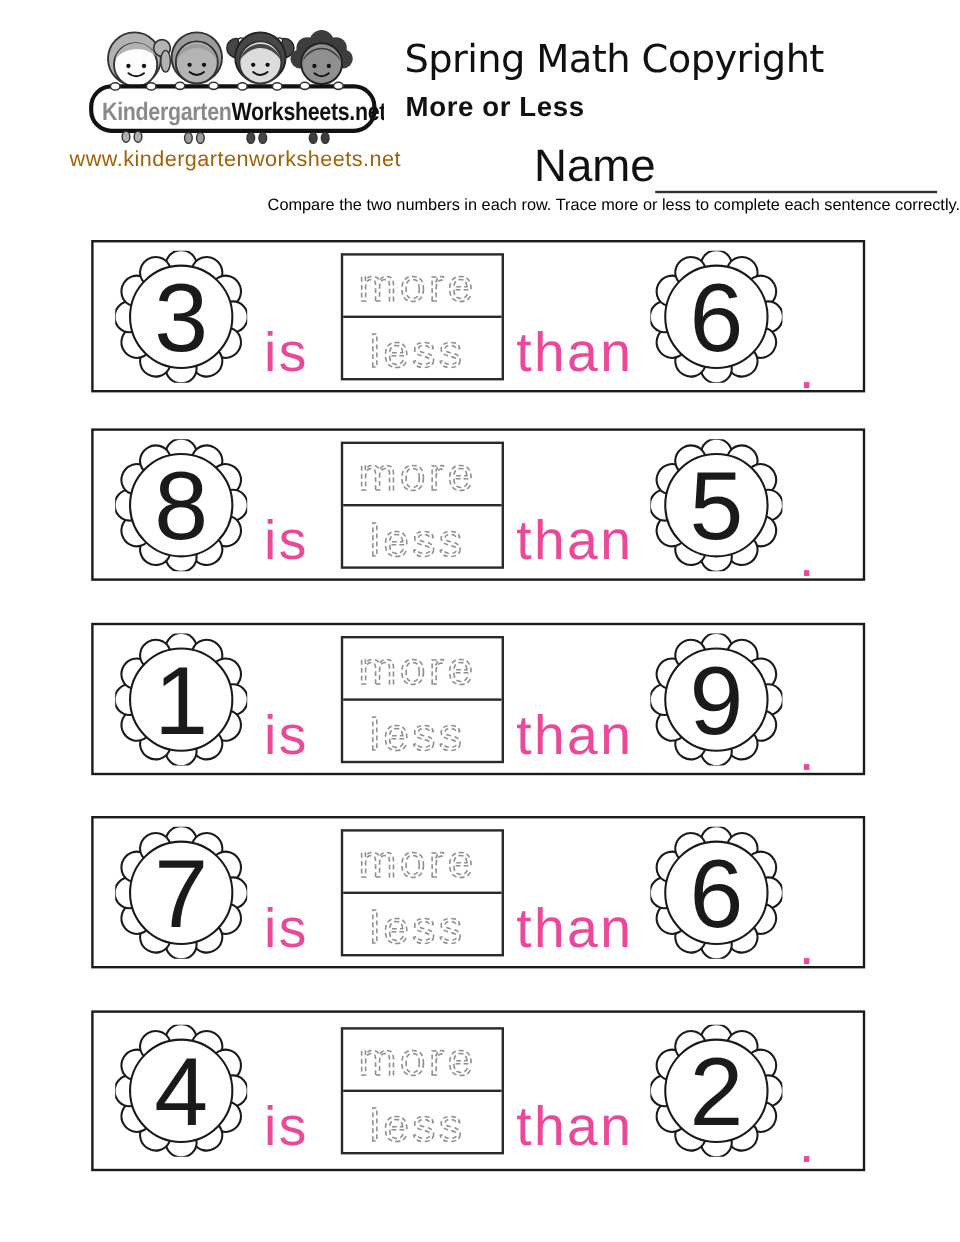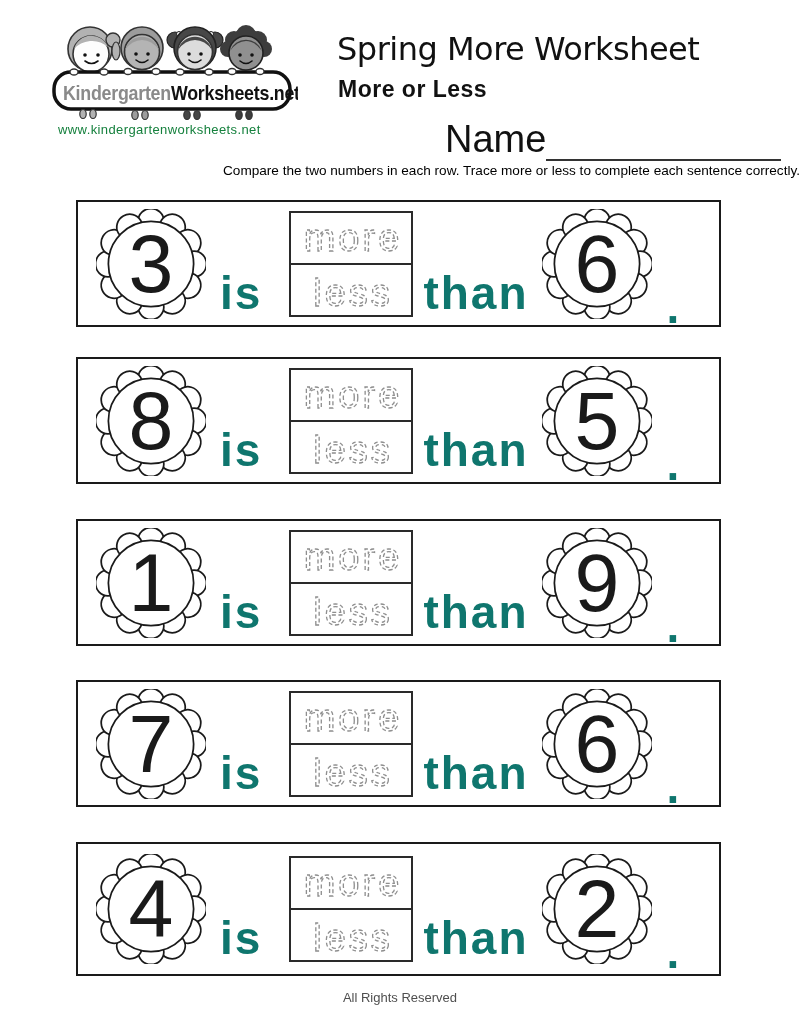--- a/index.html
+++ b/index.html
@@ -1,24 +1,24 @@
 <!DOCTYPE html>
 <html><head>
 <meta charset="utf-8">
 <style>
   html,body{margin:0;padding:0;background:#fff;}
   body{
     position:relative;width:800px;height:1035px;overflow:hidden;
     font-family:"Liberation Sans",sans-serif;color:#1a1a1a;
   }
   
-  .logo-wrap{position:absolute;left:46px;top:18px;width:252px;height:105px;}
+  .logo-wrap{position:absolute;left:68px;top:18px;width:252px;height:105px;}
   .website{
     position:absolute;left:58px;top:122px;width:260px;text-align:left;
-    font-size:13px;letter-spacing:.4px;color:#15803d;
+    font-size:18px;letter-spacing:.4px;color:#a16207;
   }
   .title{
     position:absolute;left:337px;top:30px;font-size:32px;letter-spacing:-0.5px;
     font-family:"DejaVu Sans",sans-serif;font-weight:400;color:#111;
   }
   .subtitle{
     position:absolute;left:338px;top:76px;font-size:23px;font-weight:700;
     letter-spacing:.5px;color:#111;text-align:center;
   }
   .name-row{position:absolute;left:445px;top:118px;font-size:38px;color:#111;white-space:nowrap;}
@@ -33,28 +33,28 @@
     border:2px solid #1a1a1a;display:flex;align-items:center;background:#fff;
   }
   .row-box.last{height:134px;}
   .flower{flex:0 0 auto;margin-left:18px;}
   .flower.right{margin-left:14px;}
   .fnum{
     font-family:"Liberation Sans",sans-serif;font-size:88px;font-weight:400;
     fill:#1a1a1a;text-anchor:middle;
   }
   .word{
-    font-size:46px;font-weight:700;letter-spacing:2px;color:#0f766e;
+    font-size:46px;font-weight:400;letter-spacing:2px;color:#ec4899;
     transform:translateY(6px);white-space:nowrap;margin-top:46px;
   }
   .word.is{margin-left:14px;}
   .word.than{margin-left:10px;}
   .period{margin-left:14px;font-size:46px;transform:translateY(20px);}
   .trace-box{
-    margin-left:27px;flex:0 0 auto;width:124px;box-sizing:border-box;
+    margin-left:27px;flex:0 0 auto;width:136px;box-sizing:border-box;
     border:2px solid #2a2a2a;background:#fff;
   }
   .trace-cell{height:50px;display:block;}
   .trace-cell.top{border-bottom:2px solid #2a2a2a;}
   .trace-text{
     font-family:"Liberation Sans",sans-serif;font-size:38px;letter-spacing:3px;
     fill:none;stroke:#8f8f8f;stroke-width:1.3;stroke-dasharray:4 2.6;
     text-anchor:middle;
   }
   
@@ -163,21 +163,21 @@
         <ellipse cx="141" cy="97" rx="3.2" ry="4.5" fill="#474747"></ellipse>
           <ellipse cx="151" cy="97" rx="3.2" ry="4.5" fill="#474747"></ellipse>
         <ellipse cx="193" cy="97" rx="3.2" ry="4.5" fill="#3d3d3d"></ellipse>
           <ellipse cx="203" cy="97" rx="3.2" ry="4.5" fill="#3d3d3d"></ellipse>
       </g>
     </g>
   </svg>
 </div>
 <div class="website">www.kindergartenworksheets.net</div>
 
-<div class="title">Spring More Worksheet</div>
+<div class="title">Spring Math Copyright</div>
 <div class="subtitle">More or Less</div>
 
 <div class="name-row">
   <span>Name</span><span class="name-line"></span>
 </div>
 
 <div class="instructions">Compare the two numbers in each row. Trace more or less to complete each sentence correctly.</div>
 
 <div class="row-box" style="top:200px">
   <svg class="flower" width="110" height="110" viewBox="-60 -60 120 120">
@@ -303,14 +303,13 @@
   </div>
   <span class="word than">than</span>
   <svg class="flower right" width="110" height="110" viewBox="-60 -60 120 120">
     <use href="#flower-shape" xlink:href="#flower-shape"></use>
     <text class="fnum" x="0" y="31">2</text>
   </svg>
   <span class="word period">.</span>
 </div>
 
 <div class="footer">
-  <div class="line2">All Rights Reserved</div>
 </div>
 
 </body></html>

